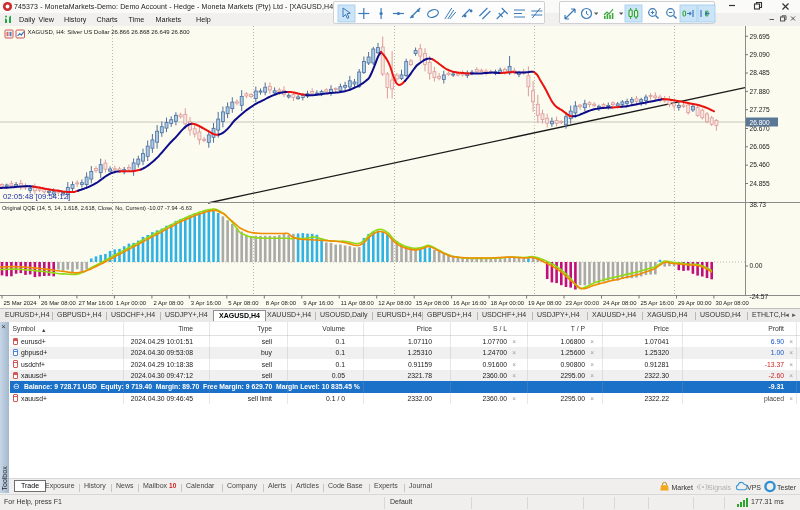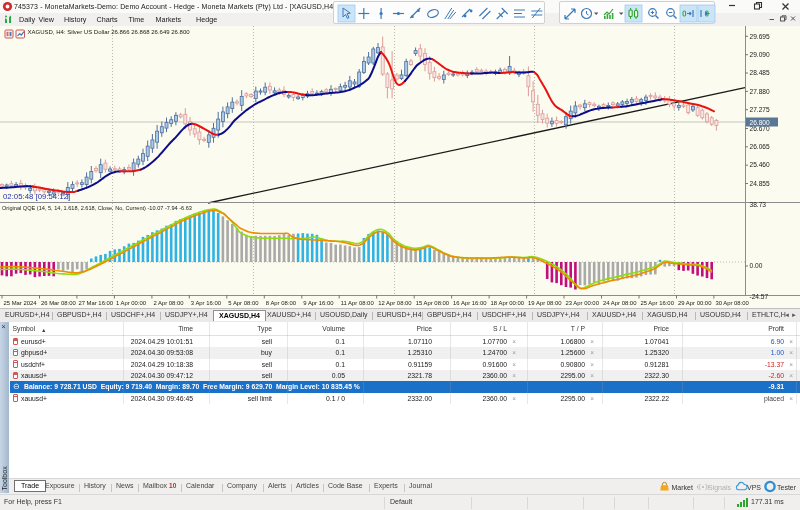--- a/index.html
+++ b/index.html
@@ -46,21 +46,21 @@
   <svg width="12" height="11" style="position:absolute;left:3px;top:1px">
         <path d="M2 9 v-5 l2 1.5 v3.5 z M6 9 v-6 l2-1.5 v7.5" fill="#22aa44"></path>
         <circle cx="3" cy="2.5" r="1" fill="#22aa44"></circle>
       </svg>
   <span style="position:absolute;left:19px;top:2px">Daily</span>
       <span style="position:absolute;left:38.5px;top:2px">View</span>
       <span style="position:absolute;left:64px;top:2px">History</span>
       <span style="position:absolute;left:96.5px;top:2px">Charts</span>
       <span style="position:absolute;left:128.5px;top:2px">Time</span>
       <span style="position:absolute;left:155.5px;top:2px">Markets</span>
-      <span style="position:absolute;left:196px;top:2px">Hedge</span>
+      <span style="position:absolute;left:196px;top:2px">Help</span>
 </div>
 <div id="mline"></div>
 <div class="tbp" style="left:333px;width:212px">
       <svg width="218" height="24" style="position:absolute;left:0;top:0">
         <rect x="4.0" y="3" width="17" height="17" fill="#cce4f7" stroke="#9fcbee" stroke-width="0.8"></rect>
         <path d="M9.0 6 l0 9 l2.5-2.5 l2 4 l1.5-1 l-2-3.8 l3.3-0.5 z" fill="#cfe4f4" stroke="#3a7ab8" stroke-width="1"></path>
         <line x1="29.8" y1="6" x2="29.8" y2="17" stroke="#3a7ab8" stroke-width="1.2"></line>
         <line x1="24.3" y1="11.5" x2="35.3" y2="11.5" stroke="#3a7ab8" stroke-width="1.2"></line>
         <line x1="47.1" y1="6" x2="47.1" y2="17" stroke="#3a7ab8" stroke-width="1.2"></line>
         <circle cx="47.1" cy="11.5" r="1.6" fill="#3a7ab8"></circle>

